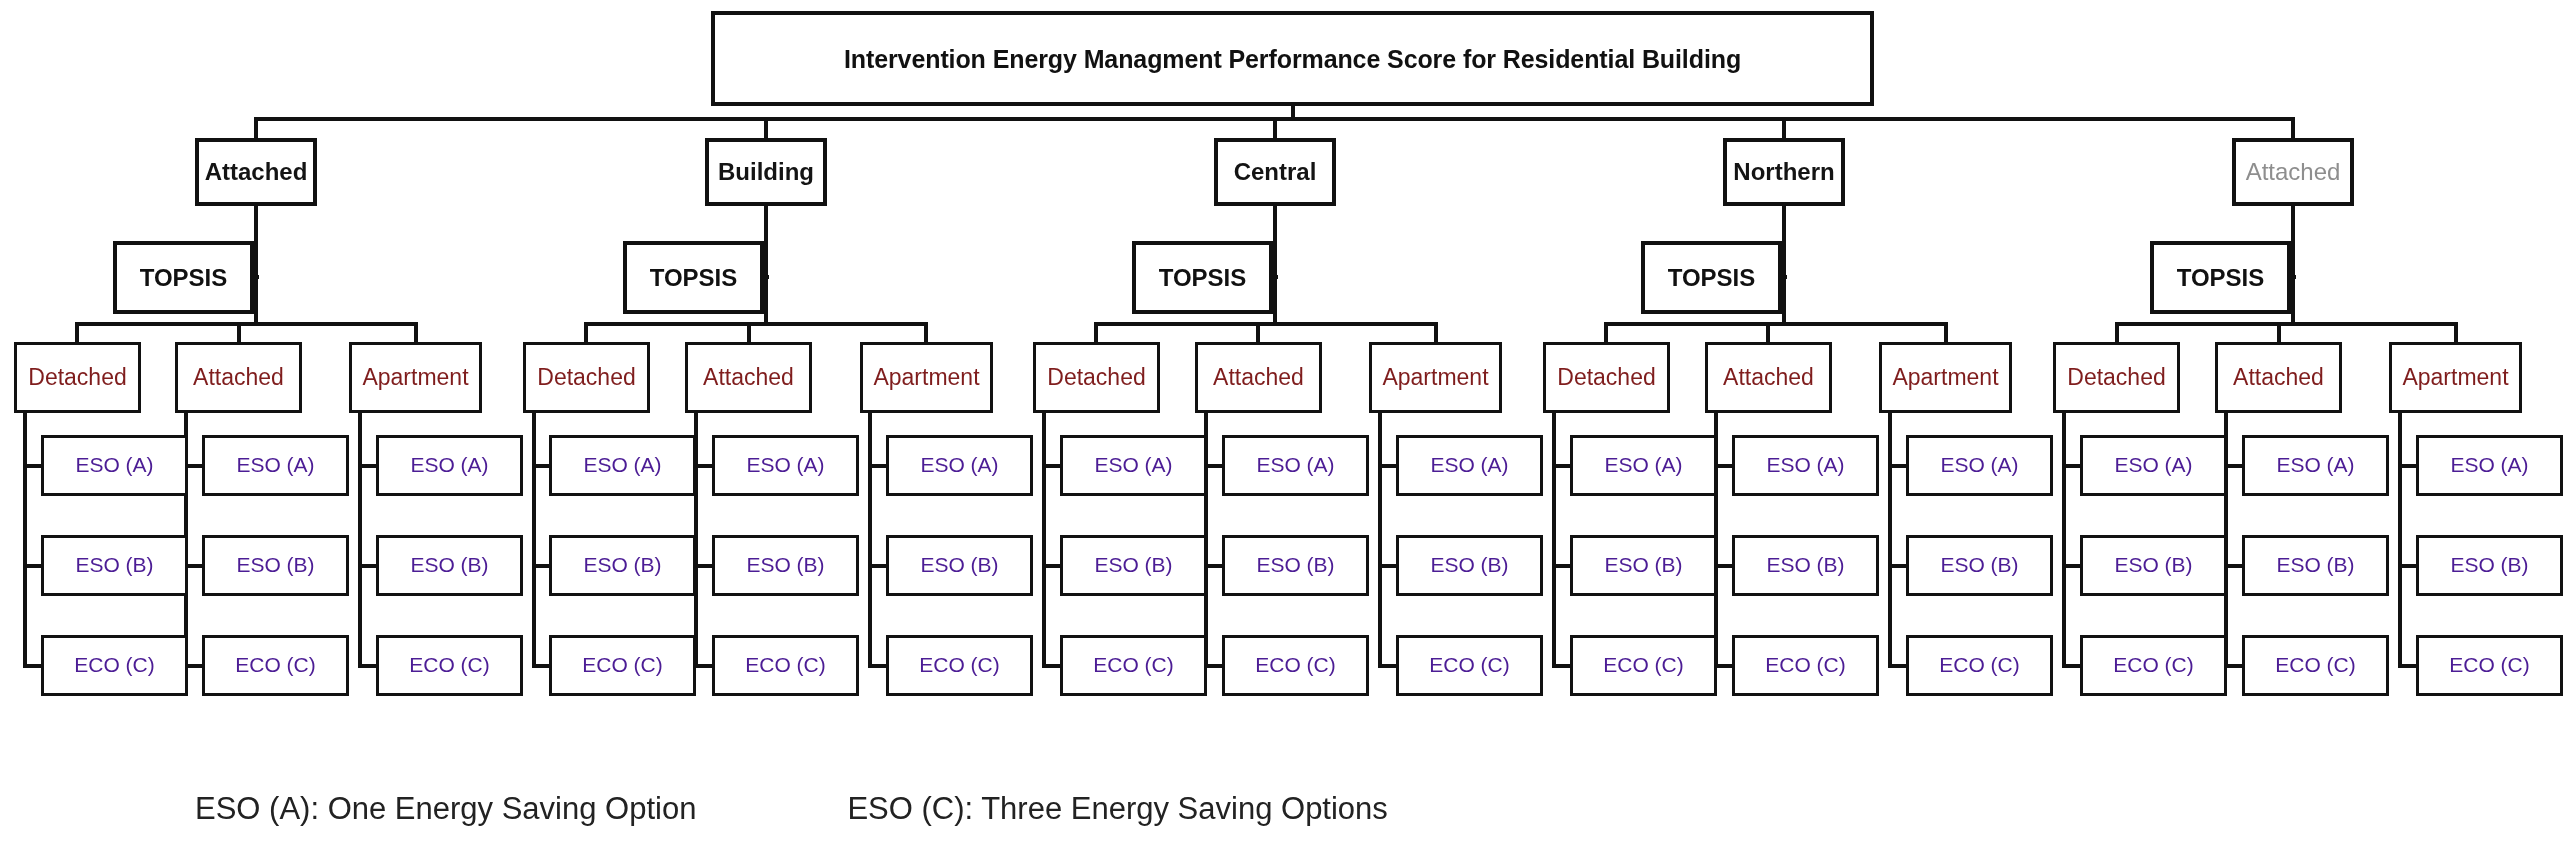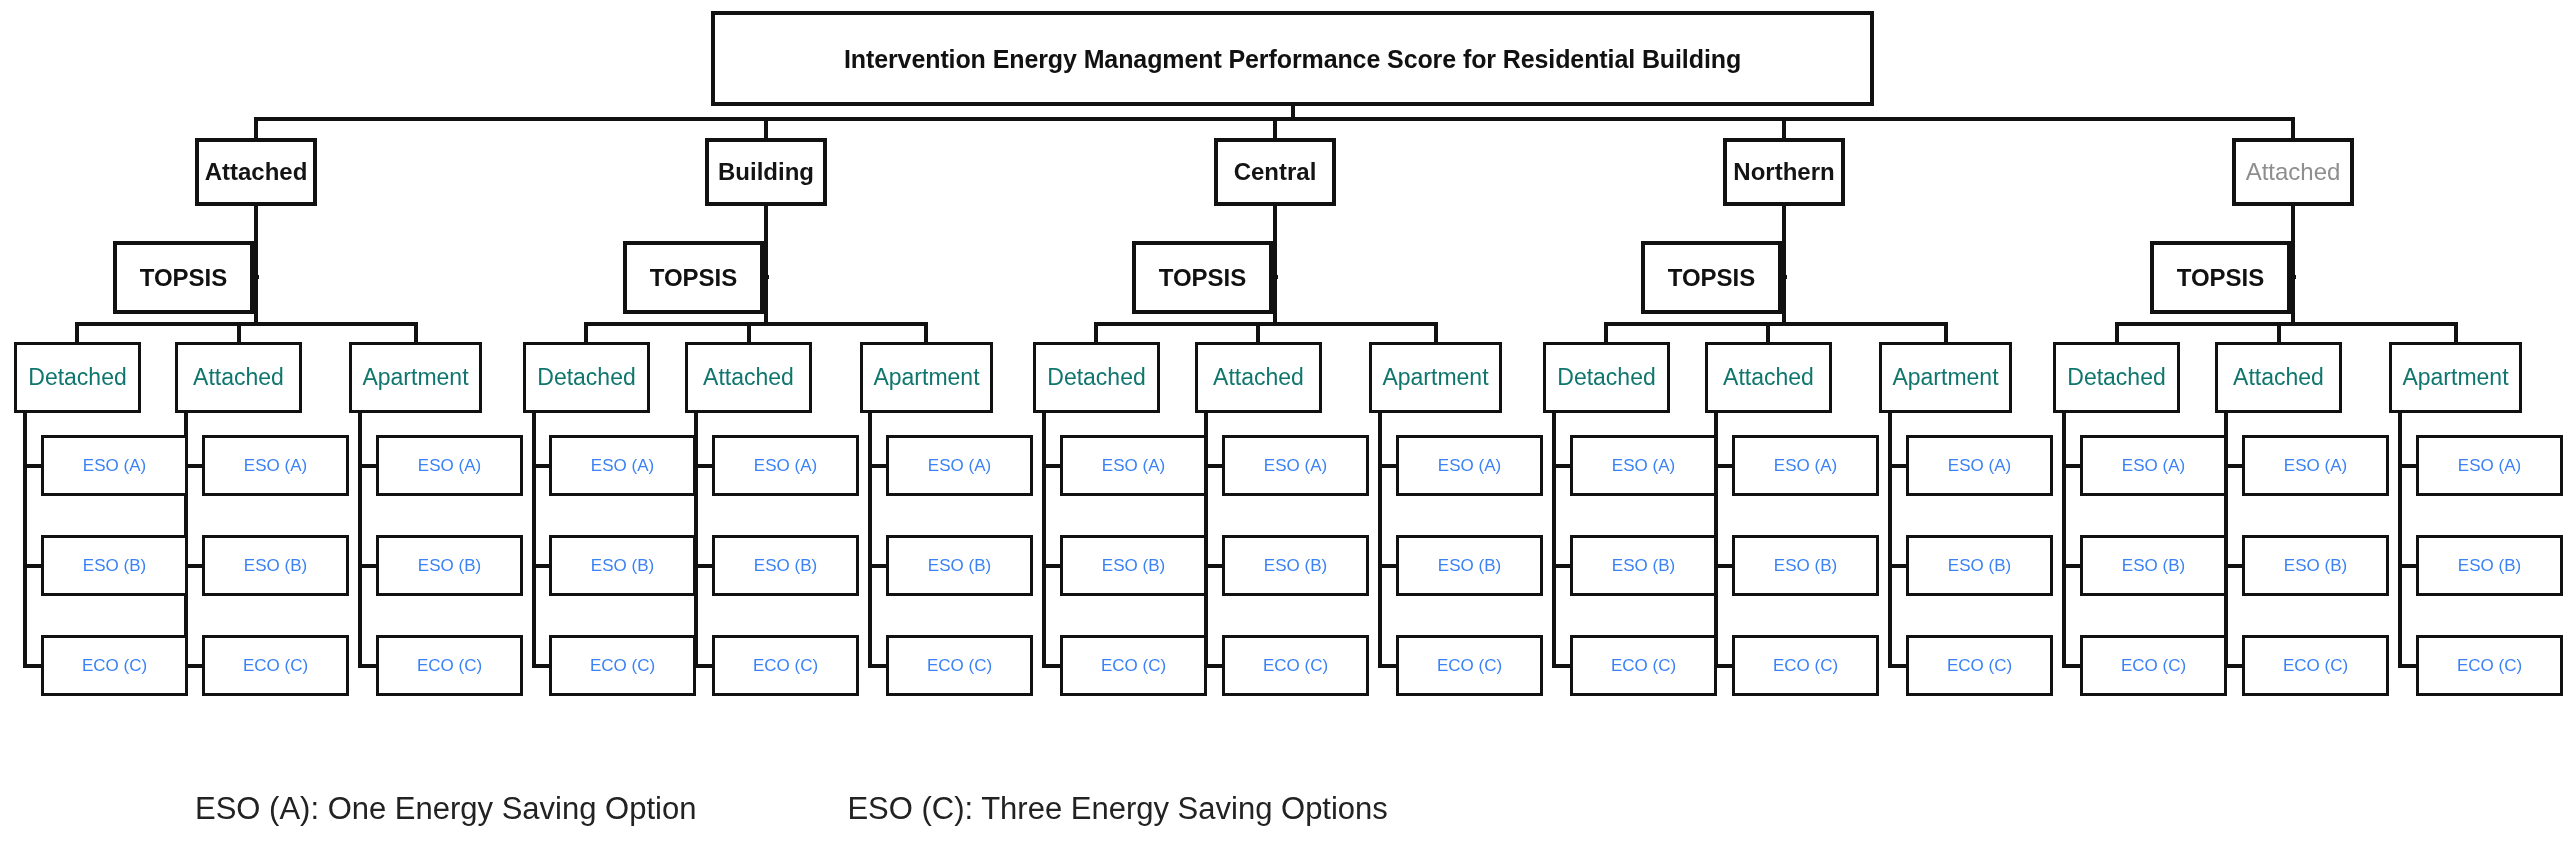--- a/index.html
+++ b/index.html
@@ -66,29 +66,29 @@
     font-size: 24px;
     font-weight: bold;
     color: #111111;
   }
 
   
   .node.btype {
     border-width: 3.8px;
     font-size: 23px;
     font-weight: normal;
-    color: #0f766e;
+    color: #7f1d1d;
   }
 
   
   .node.leaf {
     border-width: 3.8px;
-    font-size: 17px;
+    font-size: 21px;
     font-weight: normal;
-    color: #3b82f6;
+    color: #4c1d95;
   }
 
   
   .conn {
     position: absolute;
     background: #111111;
     z-index: 1;
   }
   .conn.h { height: 4.4px; }
   .conn.v { width: 4.4px; }

